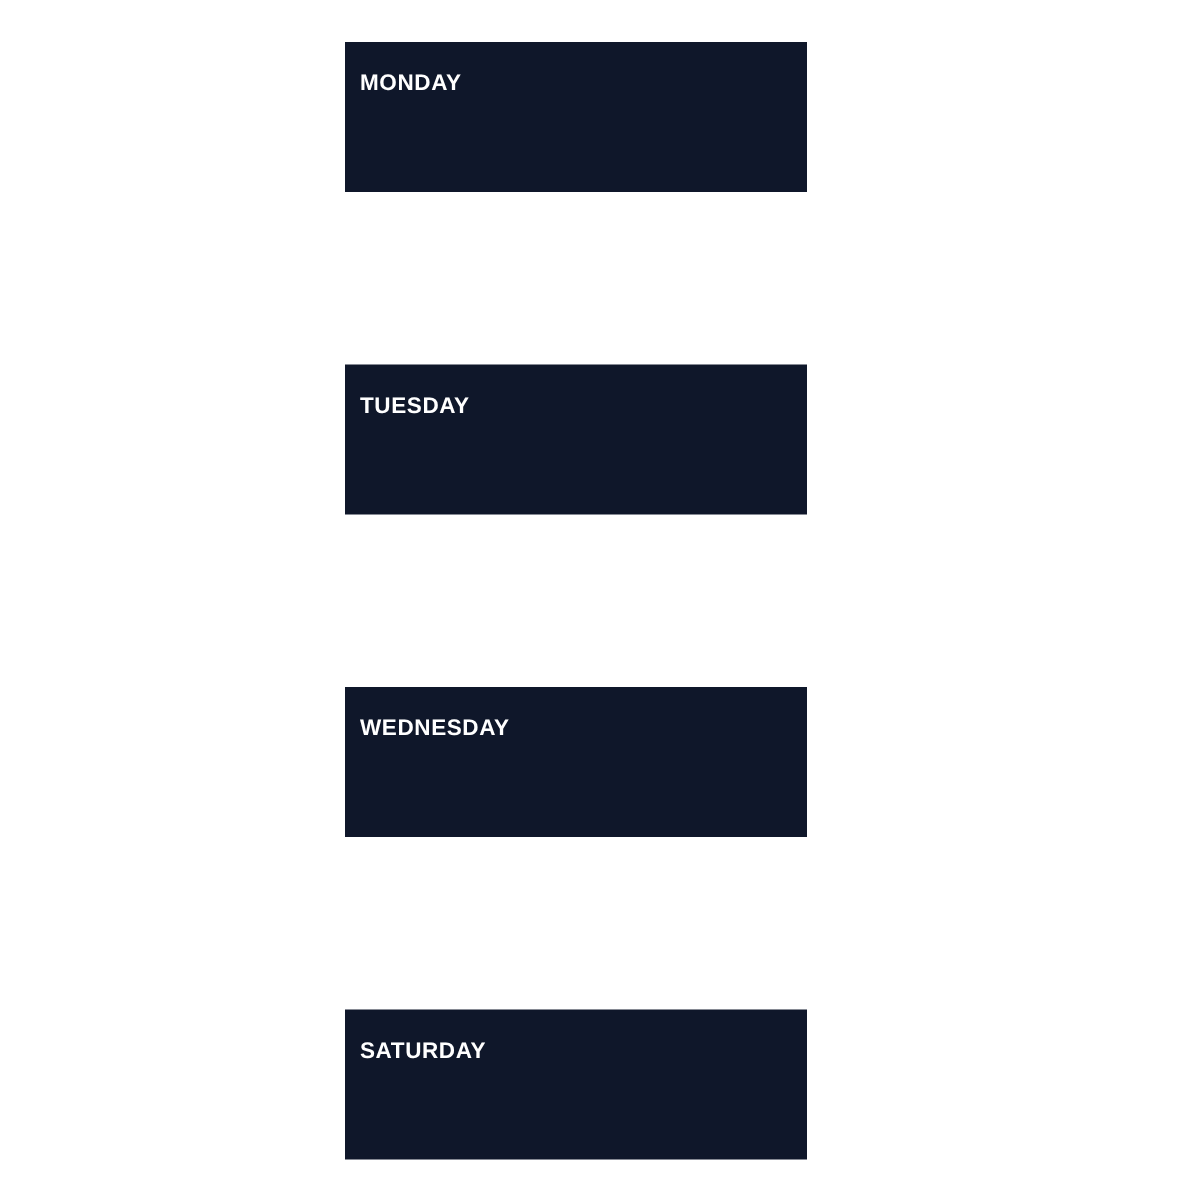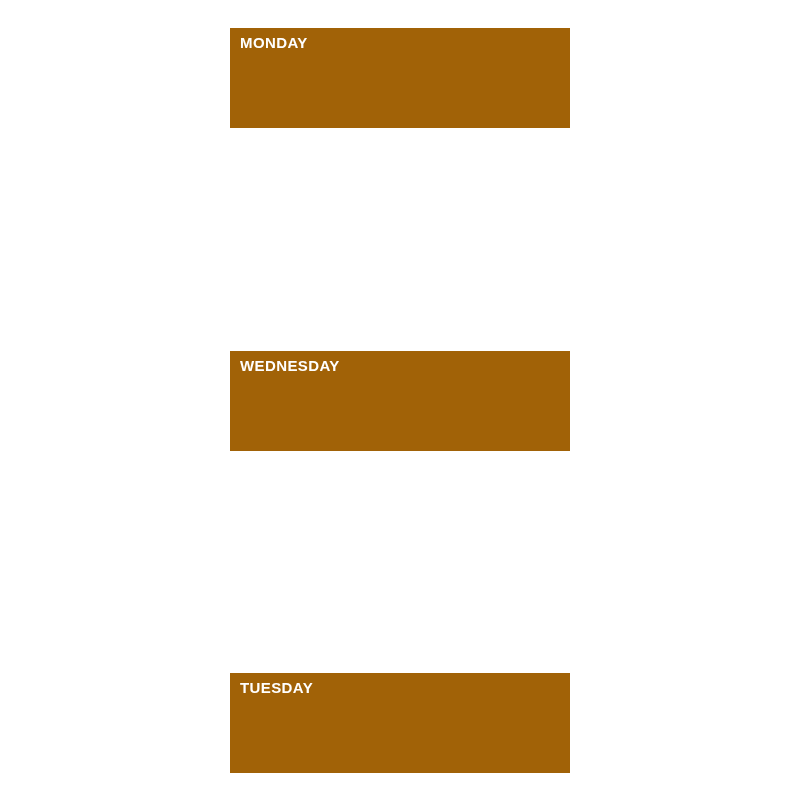--- a/index.html
+++ b/index.html
@@ -21,25 +21,25 @@
     position: absolute;
     left: 230px;
     top: 28px;
     width: 340px;
     height: 745px;
     display: flex;
     flex-direction: column;
     justify-content: space-between;
   }
   .day-block {
-    width: 340px;
+    width: 308px;
     height: 100px;
-    background: #a16207;
+    background: #0f172a;
     box-sizing: border-box;
-    padding: 5px 10px;
+    padding: 18px 10px;
   }
   .day-label {
     display: inline-block;
     color: #ffffff;
     font-size: 15px;
     font-weight: bold;
     letter-spacing: 0.4px;
     line-height: 20px;
     text-transform: uppercase;
   }
@@ -48,25 +48,28 @@
 <body>
 
 <div class="canvas">
   <div class="planner">
 
     <div class="day-block">
       <span class="day-label">MONDAY</span>
     </div>
 
     <div class="day-block">
-      <span class="day-label">WEDNESDAY</span>
+      <span class="day-label">TUESDAY</span>
     </div>
 
     <div class="day-block">
-      <span class="day-label">TUESDAY</span>
+      <span class="day-label">WEDNESDAY</span>
     </div>
 
 
 
+    <div class="day-block">
+      <span class="day-label">SATURDAY</span>
+    </div>
 
 
   </div>
 </div>
 
 </body></html>

